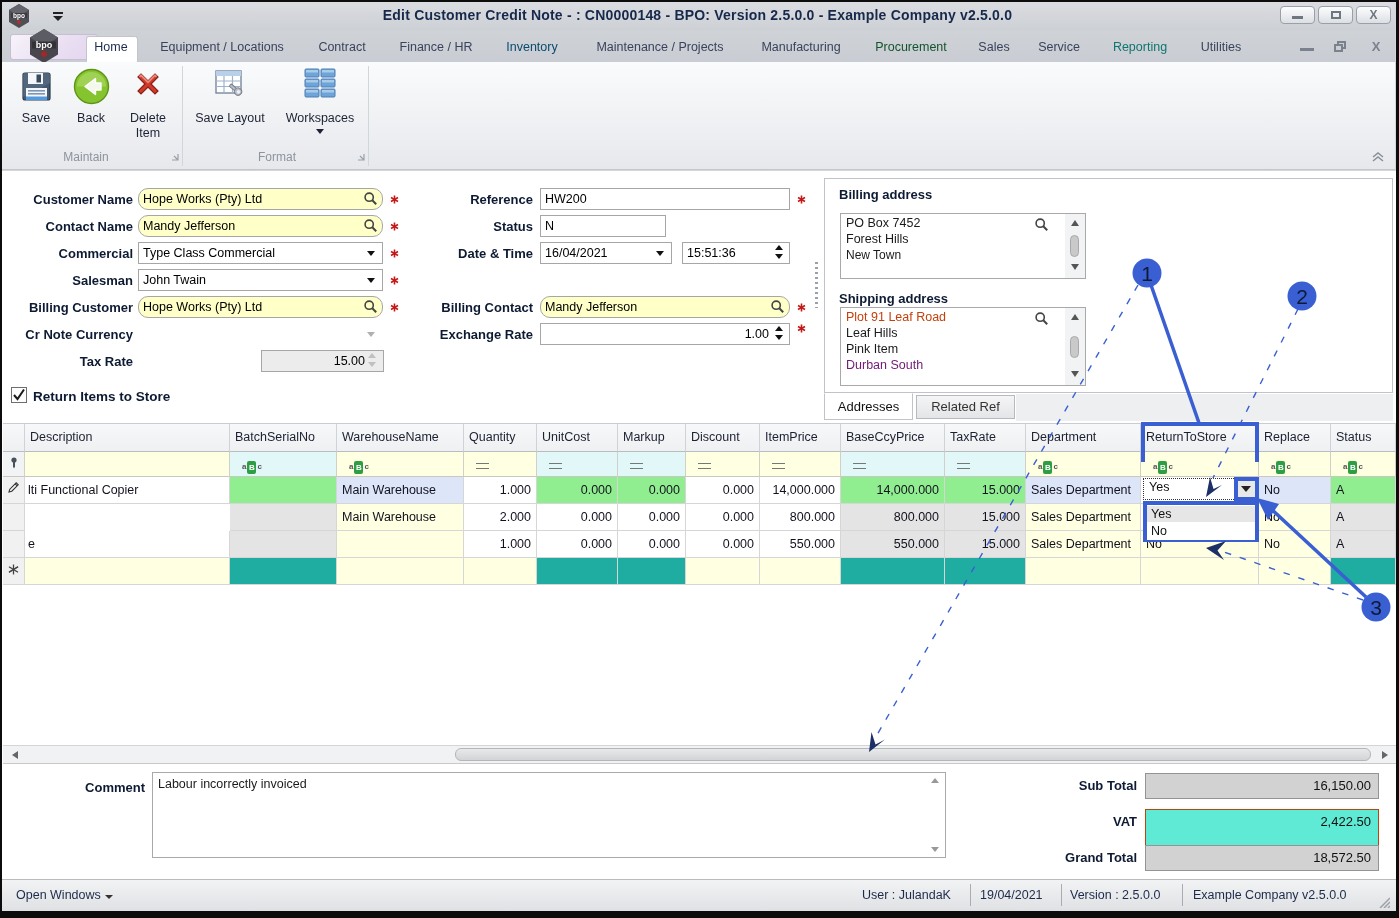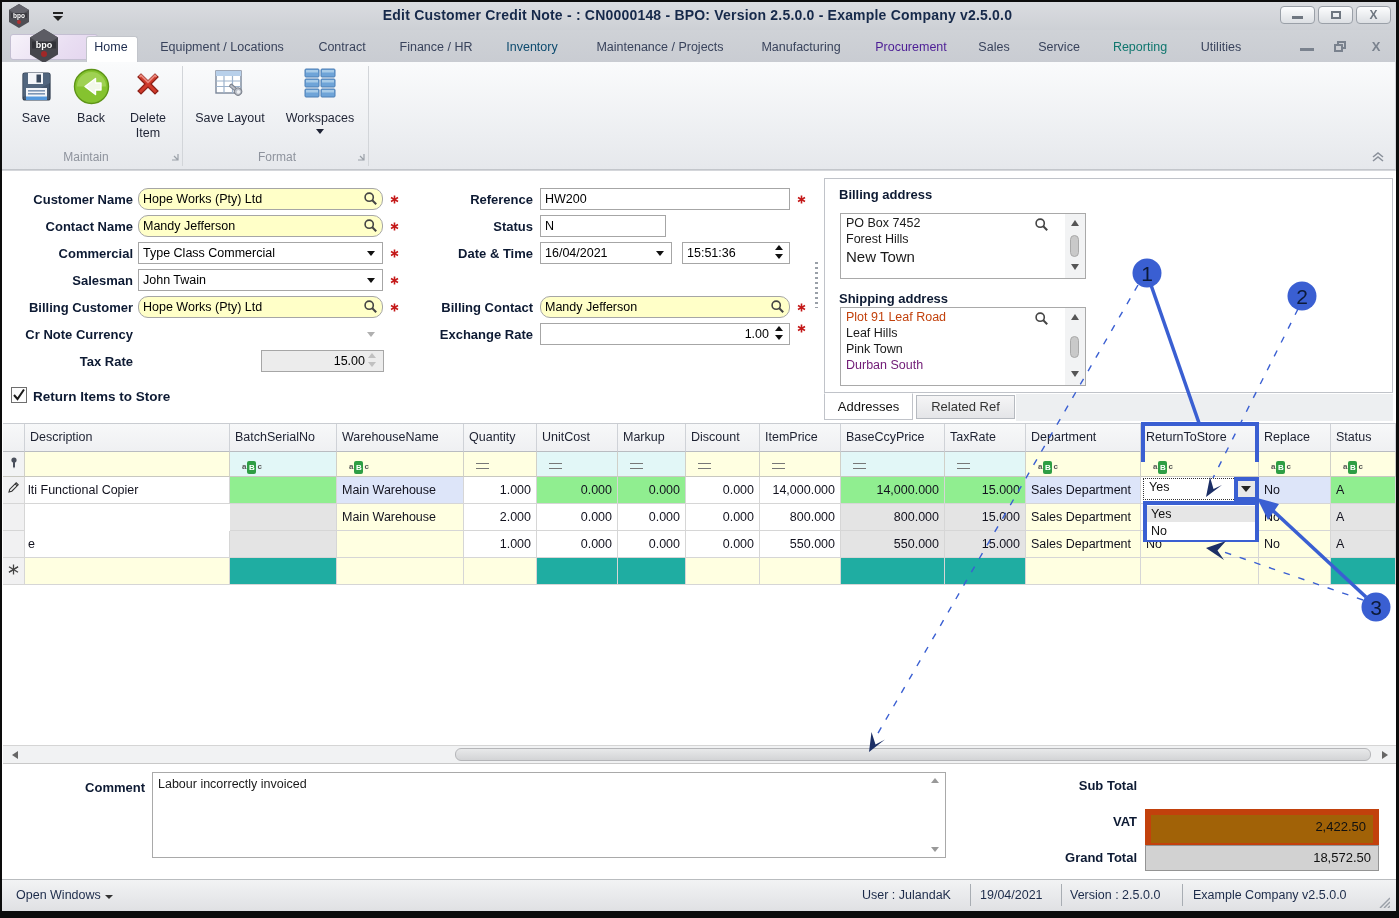--- a/index.html
+++ b/index.html
@@ -49,21 +49,21 @@
         <circle cx="15" cy="25" r="3" fill="#a02828"></circle>
       </svg></div>
 <div style="position:absolute;left:86px;top:36px;width:52px;height:26px;background:#fff;border:1px solid #c2c5cb;border-bottom:none;border-radius:3px 3px 0 0;"></div>
 <div style="position:absolute;left:21px;top:40px;width:180px;text-align:center;font-size:12.5px;color:#1d2c4e;">Home</div>
 <div style="position:absolute;left:132px;top:40px;width:180px;text-align:center;font-size:12.5px;color:#39435c;">Equipment / Locations</div>
 <div style="position:absolute;left:252px;top:40px;width:180px;text-align:center;font-size:12.5px;color:#39435c;">Contract</div>
 <div style="position:absolute;left:346px;top:40px;width:180px;text-align:center;font-size:12.5px;color:#39435c;">Finance / HR</div>
 <div style="position:absolute;left:442px;top:40px;width:180px;text-align:center;font-size:12.5px;color:#0c4a6e;">Inventory</div>
 <div style="position:absolute;left:570px;top:40px;width:180px;text-align:center;font-size:12.5px;color:#39435c;">Maintenance / Projects</div>
 <div style="position:absolute;left:711px;top:40px;width:180px;text-align:center;font-size:12.5px;color:#39435c;">Manufacturing</div>
-<div style="position:absolute;left:821px;top:40px;width:180px;text-align:center;font-size:12.5px;color:#4c1d95;">Procurement</div>
+<div style="position:absolute;left:821px;top:40px;width:180px;text-align:center;font-size:12.5px;color:#14532d;">Procurement</div>
 <div style="position:absolute;left:904px;top:40px;width:180px;text-align:center;font-size:12.5px;color:#39435c;">Sales</div>
 <div style="position:absolute;left:969px;top:40px;width:180px;text-align:center;font-size:12.5px;color:#39435c;">Service</div>
 <div style="position:absolute;left:1050px;top:40px;width:180px;text-align:center;font-size:12.5px;color:#0f766e;">Reporting</div>
 <div style="position:absolute;left:1131px;top:40px;width:180px;text-align:center;font-size:12.5px;color:#39435c;">Utilities</div>
 <div style="position:absolute;left:1300px;top:48px;width:14px;height:3px;background:#7a828e;"></div>
 <div style="position:absolute;left:1334px;top:41px;width:13px;height:11px;">
       <div style="position:absolute;left:3px;top:0;width:9px;height:8px;border:2px solid #7a828e;"></div>
       <div style="position:absolute;left:0;top:3px;width:9px;height:8px;border:2px solid #7a828e;background:#ccced3;"></div>
     </div>
 <div style="position:absolute;left:1368px;top:39px;width:16px;height:16px;font-size:13px;font-weight:bold;color:#7a828e;text-align:center;line-height:16px;">X</div>
@@ -249,33 +249,33 @@
         <line x1="1" y1="2.5" x2="8" y2="6.5"></line>
         <line x1="8" y1="2.5" x2="1" y2="6.5"></line>
       </g>
     </svg>
 <div style="position:absolute;left:824px;top:178px;width:569px;height:215px;background:#fff;border:1px solid #c0c3c9;"></div>
 <div style="position:absolute;left:839px;top:187px;font-size:13px;font-weight:bold;color:#0d1a33;">Billing address</div>
 <div style="position:absolute;left:839px;top:291px;font-size:13px;font-weight:bold;color:#0d1a33;">Shipping address</div>
 <div style="position:absolute;left:840px;top:213px;width:246px;height:66px;background:#fff;border:1px solid #a9a9a9;"></div>
 <div style="position:absolute;left:846px;top:216px;font-size:12.5px;color:#1a1a1a;">PO Box 7452</div>
 <div style="position:absolute;left:846px;top:232px;font-size:12.5px;color:#1a1a1a;">Forest Hills</div>
-<div style="position:absolute;left:846px;top:248px;font-size:15px;color:#1a1a1a;">New Town</div>
+<div style="position:absolute;left:846px;top:248px;font-size:12px;color:#1a1a1a;">New Town</div>
 <div style="position:absolute;left:1034px;top:217px;"><svg width="15" height="15" viewBox="0 0 15 15">
         <circle cx="6.2" cy="6.2" r="4.1" fill="none" stroke="#444" stroke-width="1.6"></circle>
         <line x1="9.3" y1="9.3" x2="13.2" y2="13.2" stroke="#444" stroke-width="2"></line>
       </svg></div>
 <div style="position:absolute;left:1065px;top:214px;width:20px;height:64px;background:#f2f3f4;"></div>
 <div class="ab" style="left:1071px;top:220px;width:0;height:0;border-left:4.5px solid transparent;border-right:4.5px solid transparent;border-bottom:6px solid #555;"></div>
 <div class="ab" style="left:1071px;top:264px;width:0;height:0;border-left:4.5px solid transparent;border-right:4.5px solid transparent;border-top:6px solid #555;"></div>
 <div style="position:absolute;left:1070px;top:235.0px;width:9px;height:22px;background:#c9c9c9;border-radius:5px;border:1px solid #a9a9a9;"></div>
 <div style="position:absolute;left:840px;top:307px;width:246px;height:79px;background:#fff;border:1px solid #a9a9a9;"></div>
 <div style="position:absolute;left:846px;top:310px;font-size:12.5px;color:#c2410c;">Plot 91 Leaf Road</div>
 <div style="position:absolute;left:846px;top:326px;font-size:12.5px;color:#1a1a1a;">Leaf Hills</div>
-<div style="position:absolute;left:846px;top:342px;font-size:12.5px;color:#1a1a1a;">Pink Town</div>
+<div style="position:absolute;left:846px;top:342px;font-size:12.5px;color:#1a1a1a;">Pink Item</div>
 <div style="position:absolute;left:846px;top:358px;font-size:12.5px;color:#701a75;">Durban South</div>
 <div style="position:absolute;left:1034px;top:311px;"><svg width="15" height="15" viewBox="0 0 15 15">
         <circle cx="6.2" cy="6.2" r="4.1" fill="none" stroke="#444" stroke-width="1.6"></circle>
         <line x1="9.3" y1="9.3" x2="13.2" y2="13.2" stroke="#444" stroke-width="2"></line>
       </svg></div>
 <div style="position:absolute;left:1065px;top:308px;width:20px;height:77px;background:#f2f3f4;"></div>
 <div class="ab" style="left:1071px;top:314px;width:0;height:0;border-left:4.5px solid transparent;border-right:4.5px solid transparent;border-bottom:6px solid #555;"></div>
 <div class="ab" style="left:1071px;top:371px;width:0;height:0;border-left:4.5px solid transparent;border-right:4.5px solid transparent;border-top:6px solid #555;"></div>
 <div style="position:absolute;left:1070px;top:335.5px;width:9px;height:22px;background:#c9c9c9;border-radius:5px;border:1px solid #a9a9a9;"></div>
 <div style="position:absolute;left:815px;top:262px;width:3px;height:46px;background:repeating-linear-gradient(#9aa0a8 0 2px,transparent 2px 5px);"></div>
@@ -423,22 +423,23 @@
 <div style="position:absolute;left:3px;top:745px;width:1393px;height:19px;background:#f1f2f3;border-top:1px solid #d5d5d5;border-bottom:1px solid #c8c8c8;"></div>
 <div class="ab" style="left:12px;top:751px;width:0;height:0;border-top:4.5px solid transparent;border-bottom:4.5px solid transparent;border-right:6px solid #666;"></div>
 <div class="ab" style="left:1382px;top:751px;width:0;height:0;border-top:4.5px solid transparent;border-bottom:4.5px solid transparent;border-left:6px solid #666;"></div>
 <div style="position:absolute;left:455px;top:748px;width:916px;height:13px;border-radius:6px;background:linear-gradient(#e8e9ea,#d3d4d6);border:1px solid #b5b6b9;"></div>
 <div class="lbl" style="position:absolute;left:-25px;top:780px;width:170px;">Comment</div>
 <div style="position:absolute;left:152px;top:772px;width:794px;height:86px;background:#fff;border:1px solid #a9a9a9;"></div>
 <div style="position:absolute;left:158px;top:777px;font-size:12.5px;color:#1a1a1a;">Labour incorrectly invoiced</div>
 <div class="ab" style="left:931px;top:778px;width:0;height:0;border-left:4px solid transparent;border-right:4px solid transparent;border-bottom:5px solid #999;"></div>
 <div class="ab" style="left:931px;top:847px;width:0;height:0;border-left:4px solid transparent;border-right:4px solid transparent;border-top:5px solid #999;"></div>
 <div class="lbl" style="position:absolute;left:967px;top:778px;width:170px;">Sub Total</div>
+<div style="position:absolute;left:1145px;top:773px;width:234px;height:26px;background:#d2d2d2;border:1px solid #949494;font-size:13px;color:#111;text-align:right;line-height:24px;padding-right:7px;">16,150.00</div>
 <div class="lbl" style="position:absolute;left:967px;top:814px;width:170px;">VAT</div>
-<div style="position:absolute;left:1145px;top:809px;width:234px;height:40px;background:#a16207;border:6px solid #c2410c;font-size:13px;color:#111;text-align:right;line-height:24px;padding-right:7px;">2,422.50</div>
+<div style="position:absolute;left:1145px;top:809px;width:234px;height:40px;background:#5eead4;border:1px solid #c2410c;font-size:13px;color:#111;text-align:right;line-height:24px;padding-right:7px;">2,422.50</div>
 <div class="lbl" style="position:absolute;left:967px;top:850px;width:170px;">Grand Total</div>
 <div style="position:absolute;left:1145px;top:845px;width:234px;height:26px;background:#d2d2d2;border:1px solid #949494;font-size:13px;color:#111;text-align:right;line-height:24px;padding-right:7px;">18,572.50</div>
 <div style="position:absolute;left:2px;top:879px;width:1395px;height:33px;background:linear-gradient(#f2f3f4,#dfe0e3);border-top:1px solid #b9bcbf;"></div>
 <div class="seg" style="position:absolute;left:16px;top:888px;">Open Windows</div>
 <div style="position:absolute;left:105px;top:895px;width:0;height:0;border-left:4px solid transparent;border-right:4px solid transparent;border-top:4.5px solid #333;"></div>
 <div class="seg" style="position:absolute;left:862px;top:888px;">User : JulandaK</div>
 <div class="seg" style="position:absolute;left:980px;top:888px;">19/04/2021</div>
 <div class="seg" style="position:absolute;left:1070px;top:888px;">Version : 2.5.0.0</div>
 <div class="seg" style="position:absolute;left:1193px;top:888px;">Example Company v2.5.0.0</div>
 <div style="position:absolute;left:970px;top:884px;width:1px;height:22px;background:#a8adb3;"></div>

